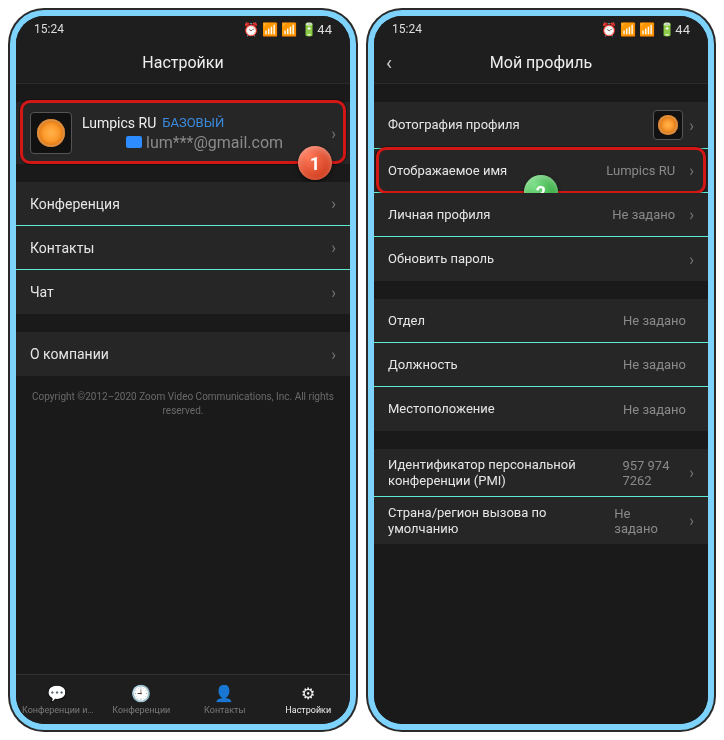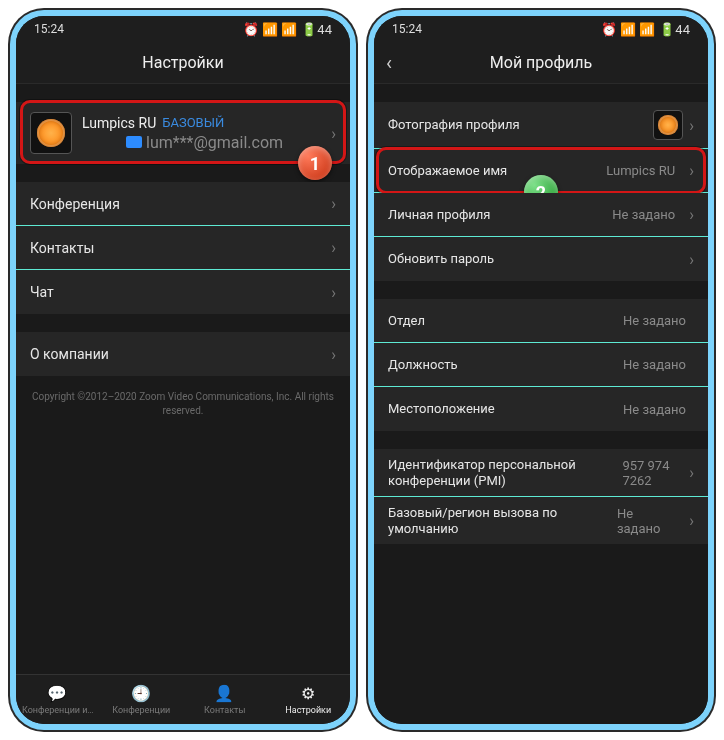--- a/index.html
+++ b/index.html
@@ -330,21 +330,21 @@
         </div>
       <div class="section" id="rgroup3">
           <div class="row">
             <span class="multi-label">Идентификатор персональной конференции (PMI)</span>
             <div style="display: flex; align-items: center; gap: 2px;">
               <span class="value">957 974 7262</span>
               <span class="chev">›</span>
             </div>
           </div>
           <div class="row">
-            <span class="multi-label">Базовый/регион вызова по умолчанию</span>
+            <span class="multi-label">Страна/регион вызова по умолчанию</span>
             <div style="display: flex; align-items: center; gap: 6px;">
               <span class="value">Не задано</span>
               <span class="chev">›</span>
             </div>
           </div>
         </div>
 
 
     </div>
   </div>

